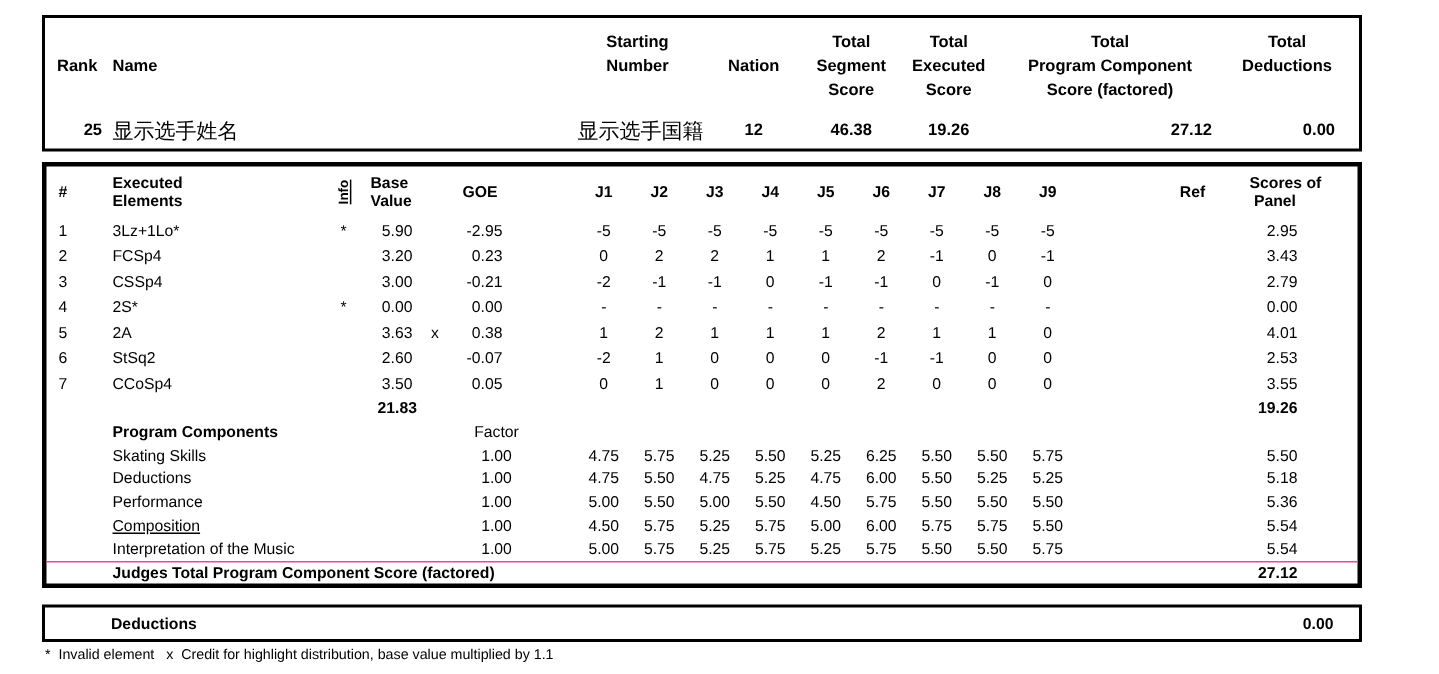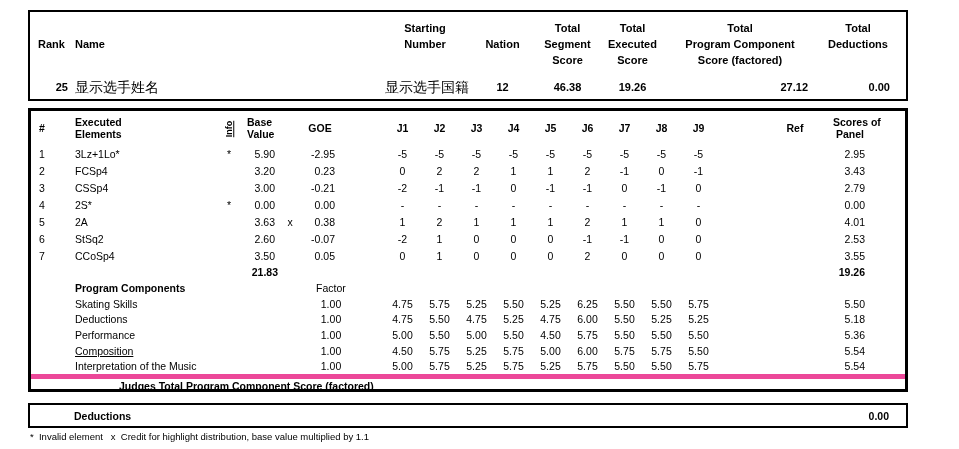--- a/index.html
+++ b/index.html
@@ -28,21 +28,21 @@
   #table-box{position:absolute;left:28px;top:108px;width:880px;height:284px;
     border:3px solid #000;box-sizing:border-box;}
   .trow{display:grid;
     grid-template-columns:22px 158px 36px 28px 30px 30px 49px repeat(9,37px) 40px 76px 72px;
     align-items:center;}
   .r-colhead{height:34px;}
   .r-el{height:17px;}
   .r-total{height:16px;}
   .r-pch{height:16px;}
   .r-comp{height:15.6px;}
-  .r-jt{height:15px;border-top:5px solid #ec4899;gap:44px;}
+  .r-jt{height:15px;border-top:1px solid #ec4899;}
   .c{font-size:10.5px;white-space:nowrap;}
   .bold{font-weight:bold;}
   .center{text-align:center;}
   .right{text-align:right;}
   .nameind{padding-left:22px;text-align:left;}
   .two{line-height:12px;}
   .cpanel{text-align:right;padding-right:40px;}
   .cpanel-h{text-align:center;padding-right:38px;line-height:12px;}
   .factor{text-align:center;padding-right:27px;}
   .basehead{text-align:left;line-height:12px;}

